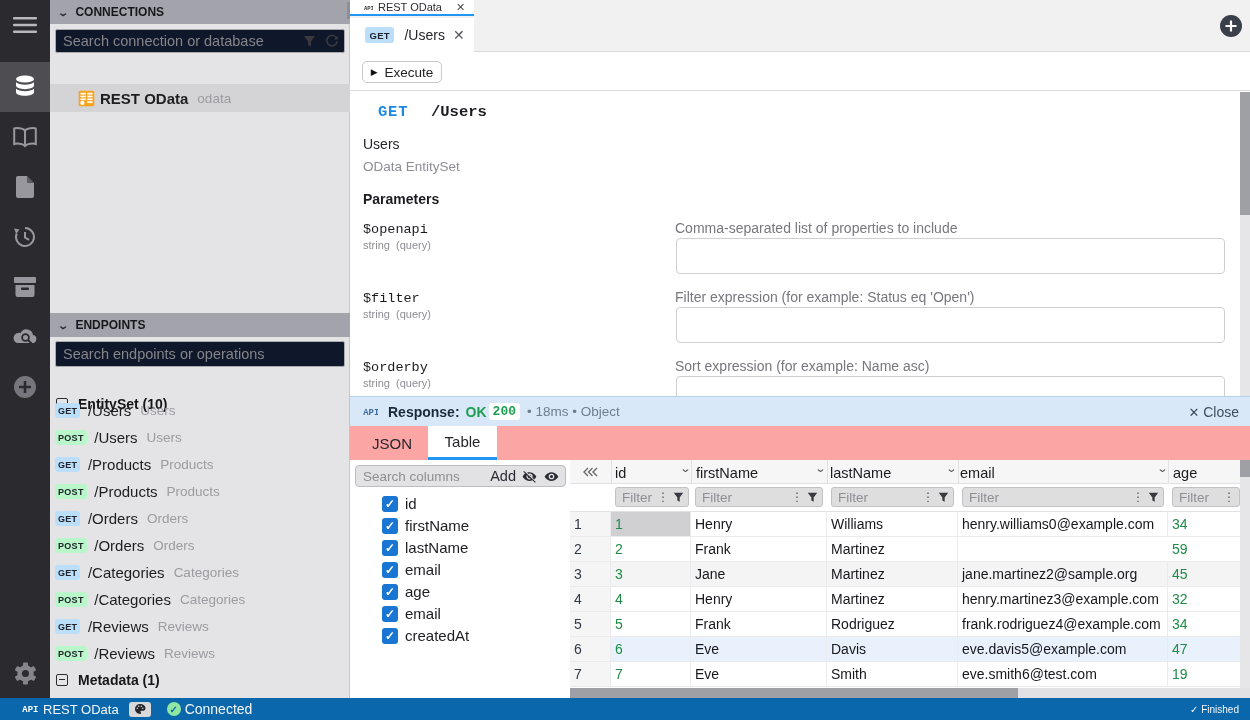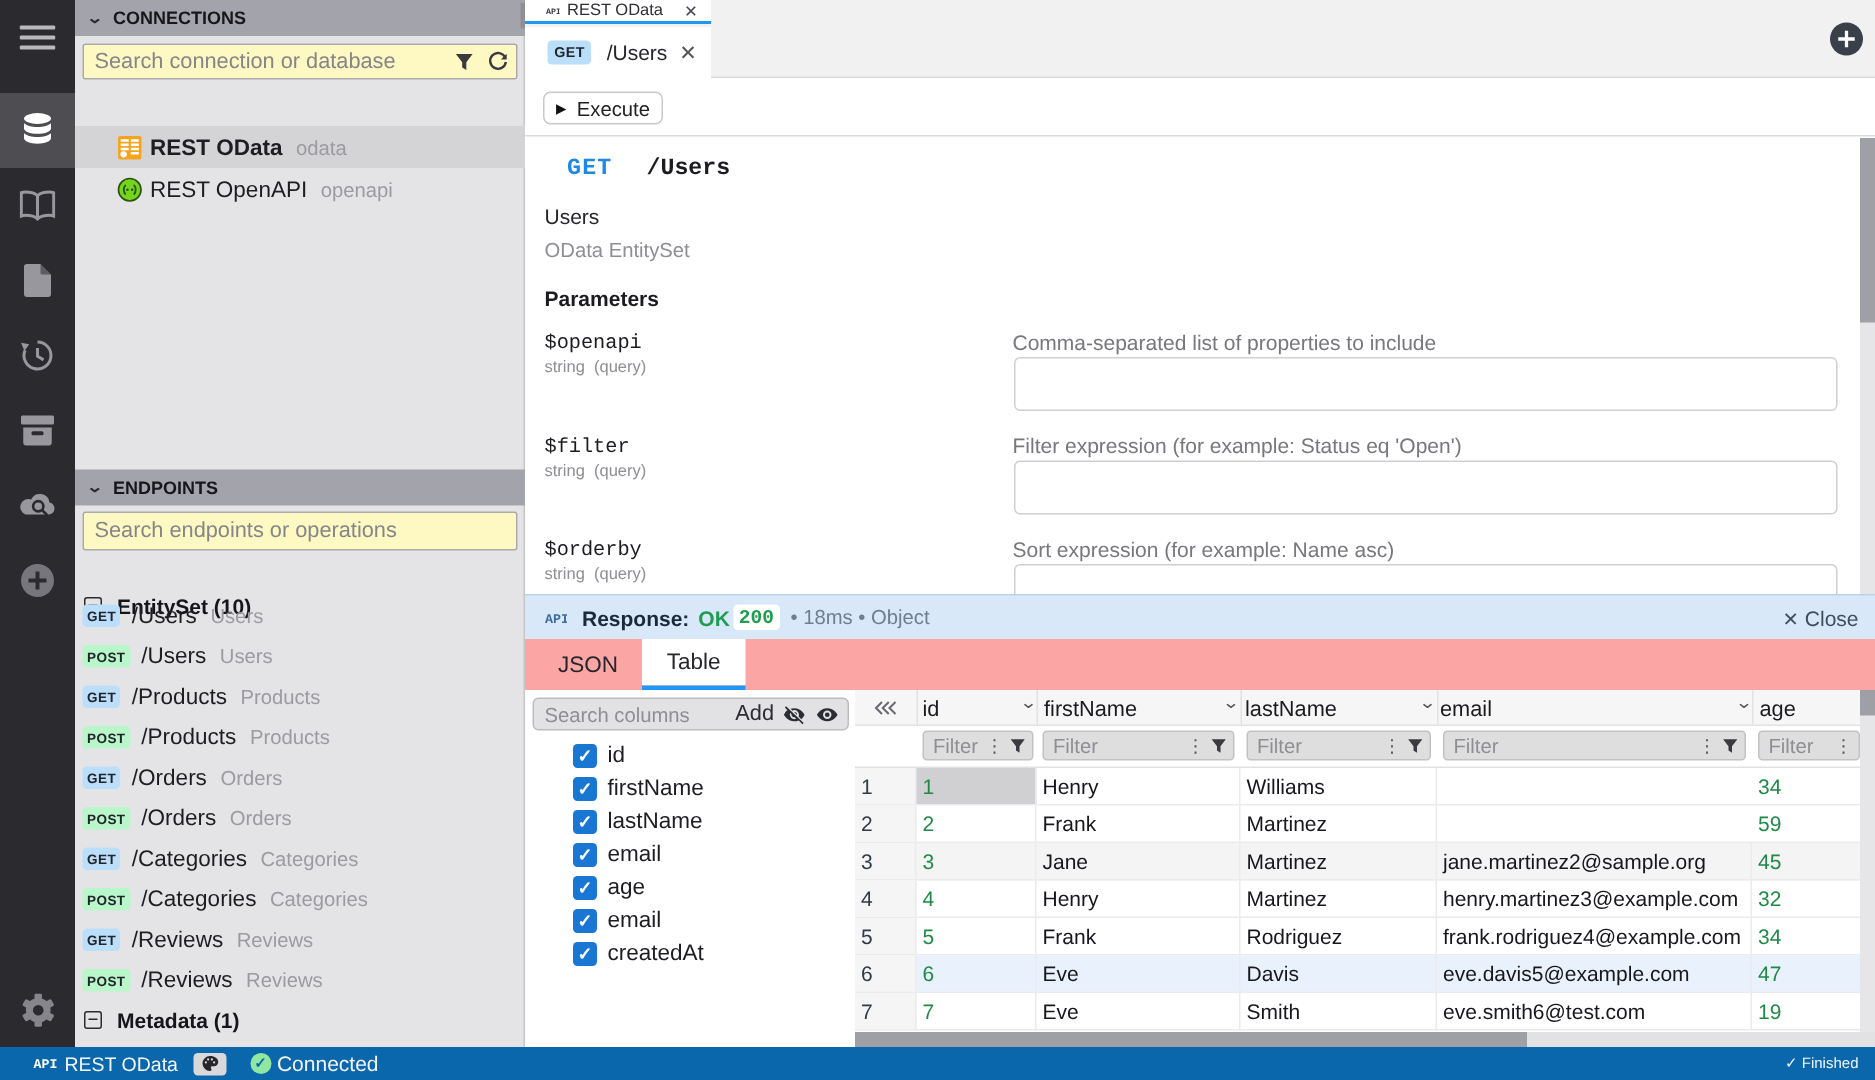--- a/index.html
+++ b/index.html
@@ -9,21 +9,21 @@
 .abs { position:absolute; }
 
 .iconbar { position:absolute; left:0; top:0; width:50px; height:698px; background:#2b2b2f; }
 .ibtn { position:absolute; left:0; width:50px; height:50px; display:flex; align-items:center; justify-content:center; }
 .ibtn.sel { background:#4d4d52; }
 .ibtn svg { display:block; }
 
 .leftpanel { position:absolute; left:50px; top:0; width:300px; height:698px; background:#e4e4e6; border-right:1px solid #c6c6c8; }
 .sechead { position:absolute; left:0; width:300px; height:24px; background:#a3a3ab; color:#17171b; font-weight:bold; font-size:12px; display:flex; align-items:center; }
 .sechead .chev { margin:0 8px 0 9px; font-size:10px; color:#2a2a2e; transform:scaleX(1.4); }
-.searchbox { position:absolute; left:5px; width:290px; height:24px; background:#fef9c3; border:1px solid #ababad; border-radius:2px; color:#85858a; font-size:14.5px; display:flex; align-items:center; padding-left:7px; }
+.searchbox { position:absolute; left:5px; width:290px; height:24px; background:#0f172a; border:1px solid #ababad; border-radius:2px; color:#85858a; font-size:14.5px; display:flex; align-items:center; padding-left:7px; }
 .searchbox .icns { margin-left:auto; display:flex; align-items:center; gap:9px; padding-right:5px; color:#3a3a40; }
 .connrow { position:absolute; left:0; width:300px; height:28px; display:flex; align-items:center; font-size:15px; color:#1d1d22; }
 .connrow .cicon { margin:0 5px 0 28px; width:17px; height:17px; flex:none; }
 .connrow .sub { color:#9b9ba1; margin-left:9px; font-size:13.5px; }
 .connrow.sel { background:#d4d4d7; }
 .eprow { position:absolute; left:0; width:300px; height:27px; display:flex; align-items:center; font-size:15px; color:#1d1d22; }
 .badge { font-size:9px; font-weight:bold; color:#21242a; border-radius:3px; padding:2.5px 3px 2px 3px; margin:0 0 0 5px; letter-spacing:.3px; }
 .badge.get { background:#bbdefb; }
 .badge.post { background:#b9f6ca; }
 .eprow .path { margin-left:7.5px; }
@@ -167,33 +167,20 @@
             <rect x="13" y="8" width="7.5" height="2.4"></rect>
             <rect x="3.5" y="12" width="7.5" height="2.4"></rect>
             <rect x="13" y="12" width="7.5" height="2.4"></rect>
             <rect x="13" y="16" width="7.5" height="2.4"></rect>
             <circle cx="6.2" cy="18.2" r="3"></circle>
           </g>
         </svg>
       <b>REST OData</b>
         <span class="sub">odata</span>
     </div>
-    <div class="connrow" style="top:112px">
-      <svg class="cicon" viewBox="0 0 24 24">
-          <circle cx="12" cy="12" r="10.6" fill="#74d41e" stroke="#2c5210" stroke-width="1.6"></circle>
-          <g stroke="#2c5210" stroke-width="1.7" fill="none">
-            <path d="M8.2 7.5c-2.4 2.4-2.4 6.6 0 9M15.8 7.5c2.4 2.4 2.4 6.6 0 9"></path>
-          </g>
-          <g fill="#2c5210">
-            <circle cx="9.8" cy="12" r="1.2"></circle>
-            <circle cx="14.2" cy="12" r="1.2"></circle>
-          </g>
-        </svg>
-      REST OpenAPI<span class="sub">openapi</span>
-    </div>
     <div class="sechead" style="top:313px"><span class="chev">⌄</span>ENDPOINTS</div>
     <div class="searchbox" style="top:341px;height:26px">Search endpoints or operations</div>
     <div class="ephead" style="top:390px"><span class="box"></span>EntitySet (10)</div>
     <div class="eprow" style="top:397px">
         <span class="badge get">GET</span>
         <span class="path">/Users</span>
         <span class="sub">Users</span>
       </div>
     <div class="eprow" style="top:424px">
         <span class="badge post">POST</span>
@@ -392,20 +379,21 @@
               <b>⋮</b>
             </span>
           </div>
       </div>
       <div class="grows abs" style="left:0;top:52px;width:670px;height:176px">
         <div class="grow" style="top:0">
             <span class="c num">1</span>
             <span class="c cid" style="background:#d0d0d3">1</span>
             <span class="c cfn">Henry</span>
             <span class="c cln">Williams</span>
+            <span class="c cem">henry.williams0@example.com</span>
             <span class="c cag">34</span>
           </div>
         <div class="grow" style="top:25px">
             <span class="c num">2</span>
             <span class="c cid">2</span>
             <span class="c cfn">Frank</span>
             <span class="c cln">Martinez</span>
             <span class="c cag">59</span>
           </div>
         <div class="grow" style="top:50px;background:#f4f4f5">

